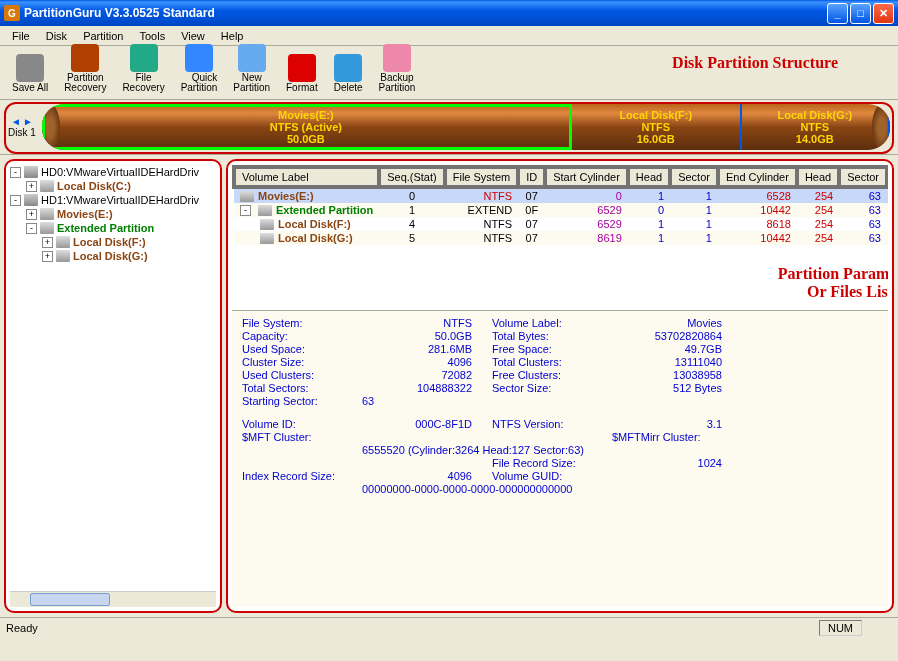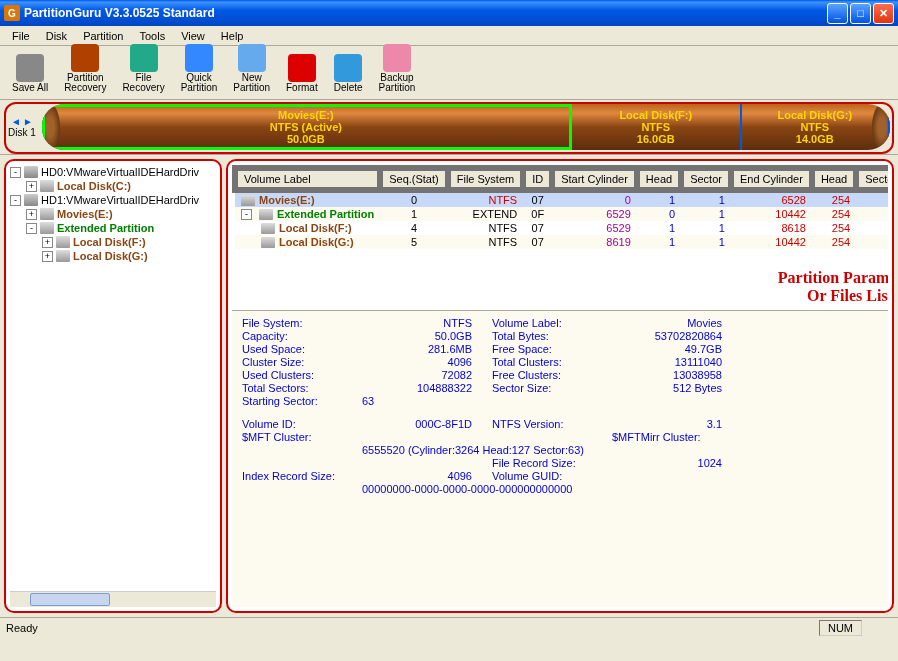--- a/index.html
+++ b/index.html
@@ -56,21 +56,21 @@
 .right-pane { flex: 1; border: 2px solid #c00; border-radius: 10px; padding: 4px; background: #fff; display: flex; flex-direction: column; overflow: hidden; position: relative; }
 
 
 .tabs { display: flex; border-bottom: 1px solid #aca899; }
 .tab { padding: 3px 12px; border: 1px solid #aca899; border-bottom: none; background: #ece9d8; cursor: pointer; font-size: 11px; margin-right: 2px; border-radius: 3px 3px 0 0; }
 .tab.active { background: #fff; position: relative; top: 1px; }
 
 
 .table-wrap { overflow: auto; height: 145px; }
 table { width: 100%; border-collapse: collapse; font-size: 11px; }
-th { background: #ece9d8; border: 6px solid #737373; padding: 2px 6px; font-weight: normal; text-align: left; white-space: nowrap; }
+th { background: #ece9d8; border: 4px solid #737373; padding: 2px 6px; font-weight: normal; text-align: left; white-space: nowrap; }
 td { padding: 1px 6px; white-space: nowrap; }
 tr.sel td { background: #c8d8f8; }
 tr.alt td { background: #fdfaef; }
 .vlabel { display: flex; align-items: center; gap: 4px; }
 .vlabel-icon { width: 14px; height: 11px; background: linear-gradient(#ddd,#999); border-radius: 1px; }
 .brown-txt { color: #8b4513; font-weight: bold; }
 .green-txt { color: #008000; font-weight: bold; }
 .red-txt { color: #c00; }
 .purple-txt { color: #a000a0; }
 .blue-txt { color: #0000d0; }
@@ -119,41 +119,42 @@
       <div style="white-space: pre; text-align: center; line-height: 1;">Partition
 Recovery</div>
     </div>
     <div class="tool-btn">
       <div class="tool-icon" style="background: rgb(34, 170, 136);"></div>
       <div style="white-space: pre; text-align: center; line-height: 1;">File
 Recovery</div>
     </div>
     <div class="tool-btn">
       <div class="tool-icon" style="background: rgb(51, 136, 255);"></div>
-      <div style="white-space: pre; text-align: center; line-height: 1;">Quick
+      <div style="white-space: pre; text-align: right; line-height: 1;">Quick
 Partition</div>
     </div>
     <div class="tool-btn">
       <div class="tool-icon" style="background: rgb(102, 170, 238);"></div>
       <div style="white-space: pre; text-align: center; line-height: 1;">New
 Partition</div>
     </div>
     <div class="tool-btn">
       <div class="tool-icon" style="background: rgb(221, 0, 0);"></div>
       <div style="white-space: pre; text-align: center; line-height: 1;">Format</div>
     </div>
     <div class="tool-btn">
       <div class="tool-icon" style="background: rgb(51, 153, 221);"></div>
       <div style="white-space: pre; text-align: center; line-height: 1;">Delete</div>
     </div>
     <div class="tool-btn">
       <div class="tool-icon" style="background: rgb(238, 136, 170);"></div>
       <div style="white-space: pre; text-align: center; line-height: 1;">Backup
 Partition</div>
     </div>
+    <div class="annotation" style="right:60px; top:8px;">Disk Partition Structure</div>
 </div>
 
 <div class="diskbar-wrap">
   <div class="red-outline" style="left:4px; right:4px; top:2px; height:52px;"></div>
   <div class="diskbar-row">
     <div class="disk-nav">
       <div class="nav-arrows">
         <span class="nav-arrow">◄</span>
         <span class="nav-arrow">►</span>
       </div>

